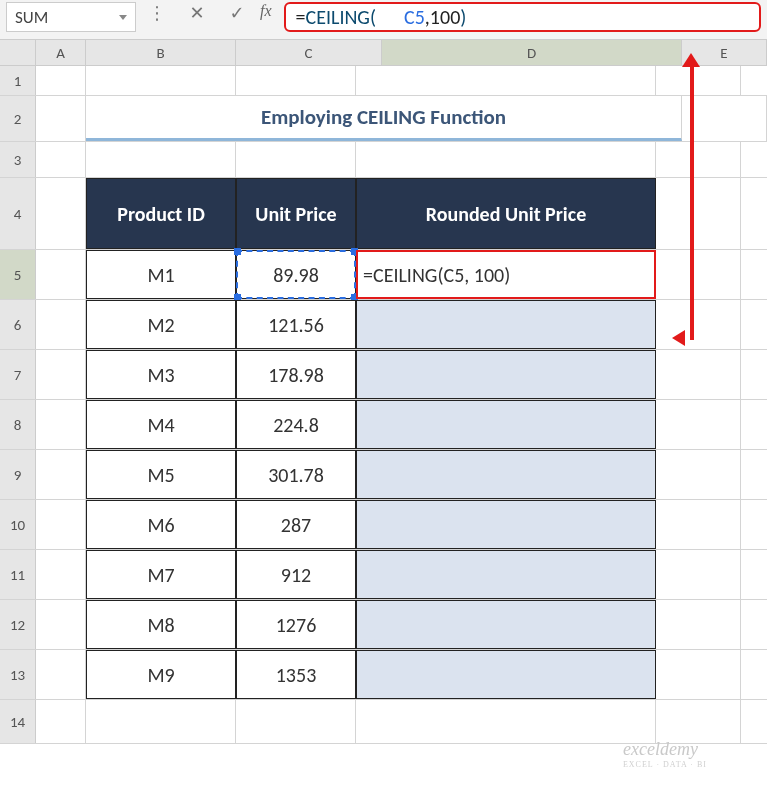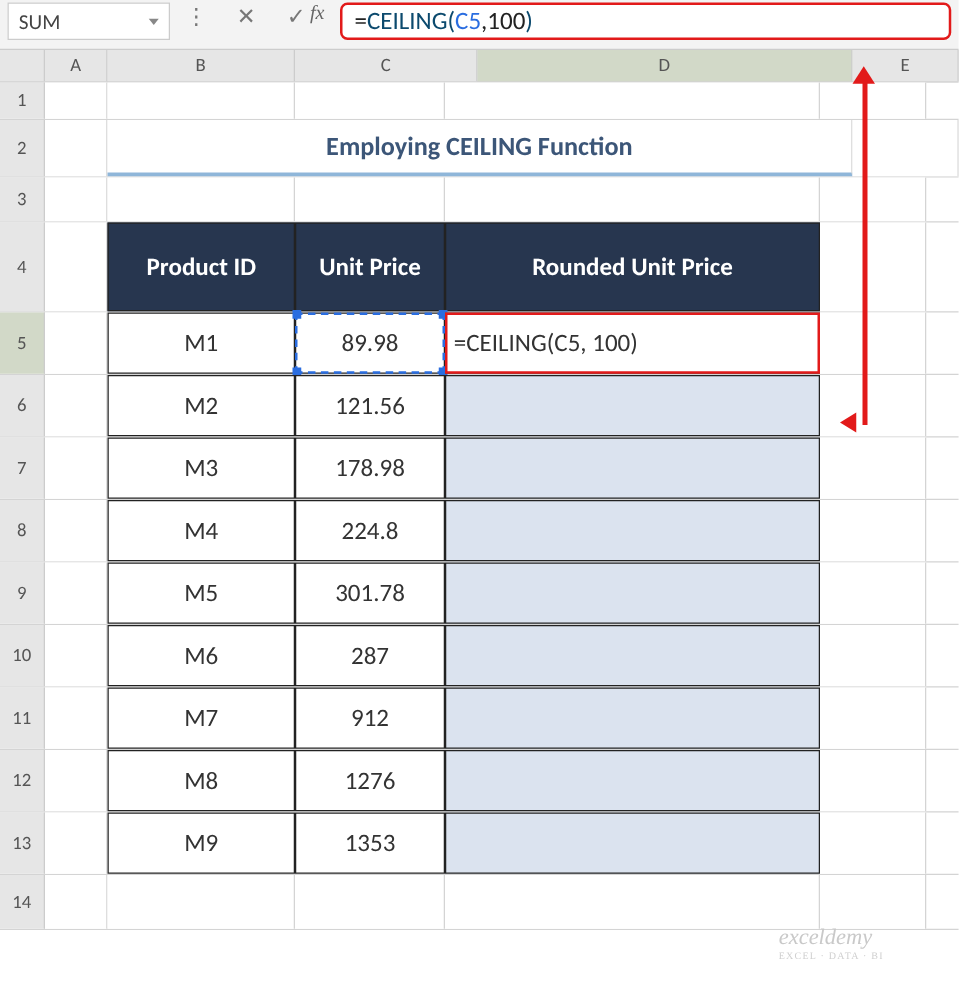--- a/index.html
+++ b/index.html
@@ -4,25 +4,25 @@
 <style>
 * { box-sizing: border-box; margin: 0; padding: 0; }
 body { font-family: Calibri, Arial, sans-serif; background: #fff; width: 767px; height: 797px; position: relative; overflow: hidden; }
 
 
 .formula-bar { display: flex; align-items: flex-start; height: 40px; border-bottom: 1px solid #ccc; background: #f3f3f3; padding: 2px 6px; }
 .name-box { width: 130px; height: 30px; background: #fff; border: 1px solid #ccc; display: flex; align-items: center; padding: 0 8px; font-size: 17px; color: #444; position: relative; }
 .name-box::after { content: ""; position: absolute; right: 8px; top: 12px; border-left: 4px solid transparent; border-right: 4px solid transparent; border-top: 5px solid #888; }
 .fb-btns { display: flex; align-items: center; margin-left: 10px; gap: 18px; }
 .fb-btn { width: 22px; height: 22px; display: flex; align-items: center; justify-content: center; color: #777; font-size: 18px; }
-.fx-label { font-style: italic; font-family: 'Times New Roman', serif; color: #666; font-size: 16px; }
+.fx-label { font-style: italic; font-family: 'Times New Roman', serif; color: #666; font-size: 16px; margin-left: 12px; }
 .formula-input { flex: 1; height: 30px; margin-left: 12px; background: #fff; display: flex; align-items: center; padding: 0 10px; font-size: 20px; border: 2.5px solid #e21a1a; border-radius: 6px; }
 .formula-input .ft-eq { color: #222; }
 .formula-input .ft-fn { color: #0c4a6e; }
-.formula-input .ft-ref { color: #2a6de0; }
+.formula-input .ft-ref { color: #2a6de0; margin-left: 28px; }
 .formula-input .ft-num { color: #222; }
 
 
 .sheet { position: relative; }
 .col-headers { display: flex; height: 26px; background: #e6e6e6; border-bottom: 1px solid #ccc; }
 .corner { width: 36px; border-right: 1px solid #ccc; background: #e6e6e6; }
 .ch { border-right: 1px solid #ccc; display: flex; align-items: center; justify-content: center; font-size: 15px; color: #555; background: #e6e6e6; }
 .ch-A { width: 50px; } .ch-B { width: 150px; } .ch-C { width: 146px; } .ch-D { width: 300px; } .ch-E { width: 85px; }
 .ch-D { background: #d2d9c8; } 
 

